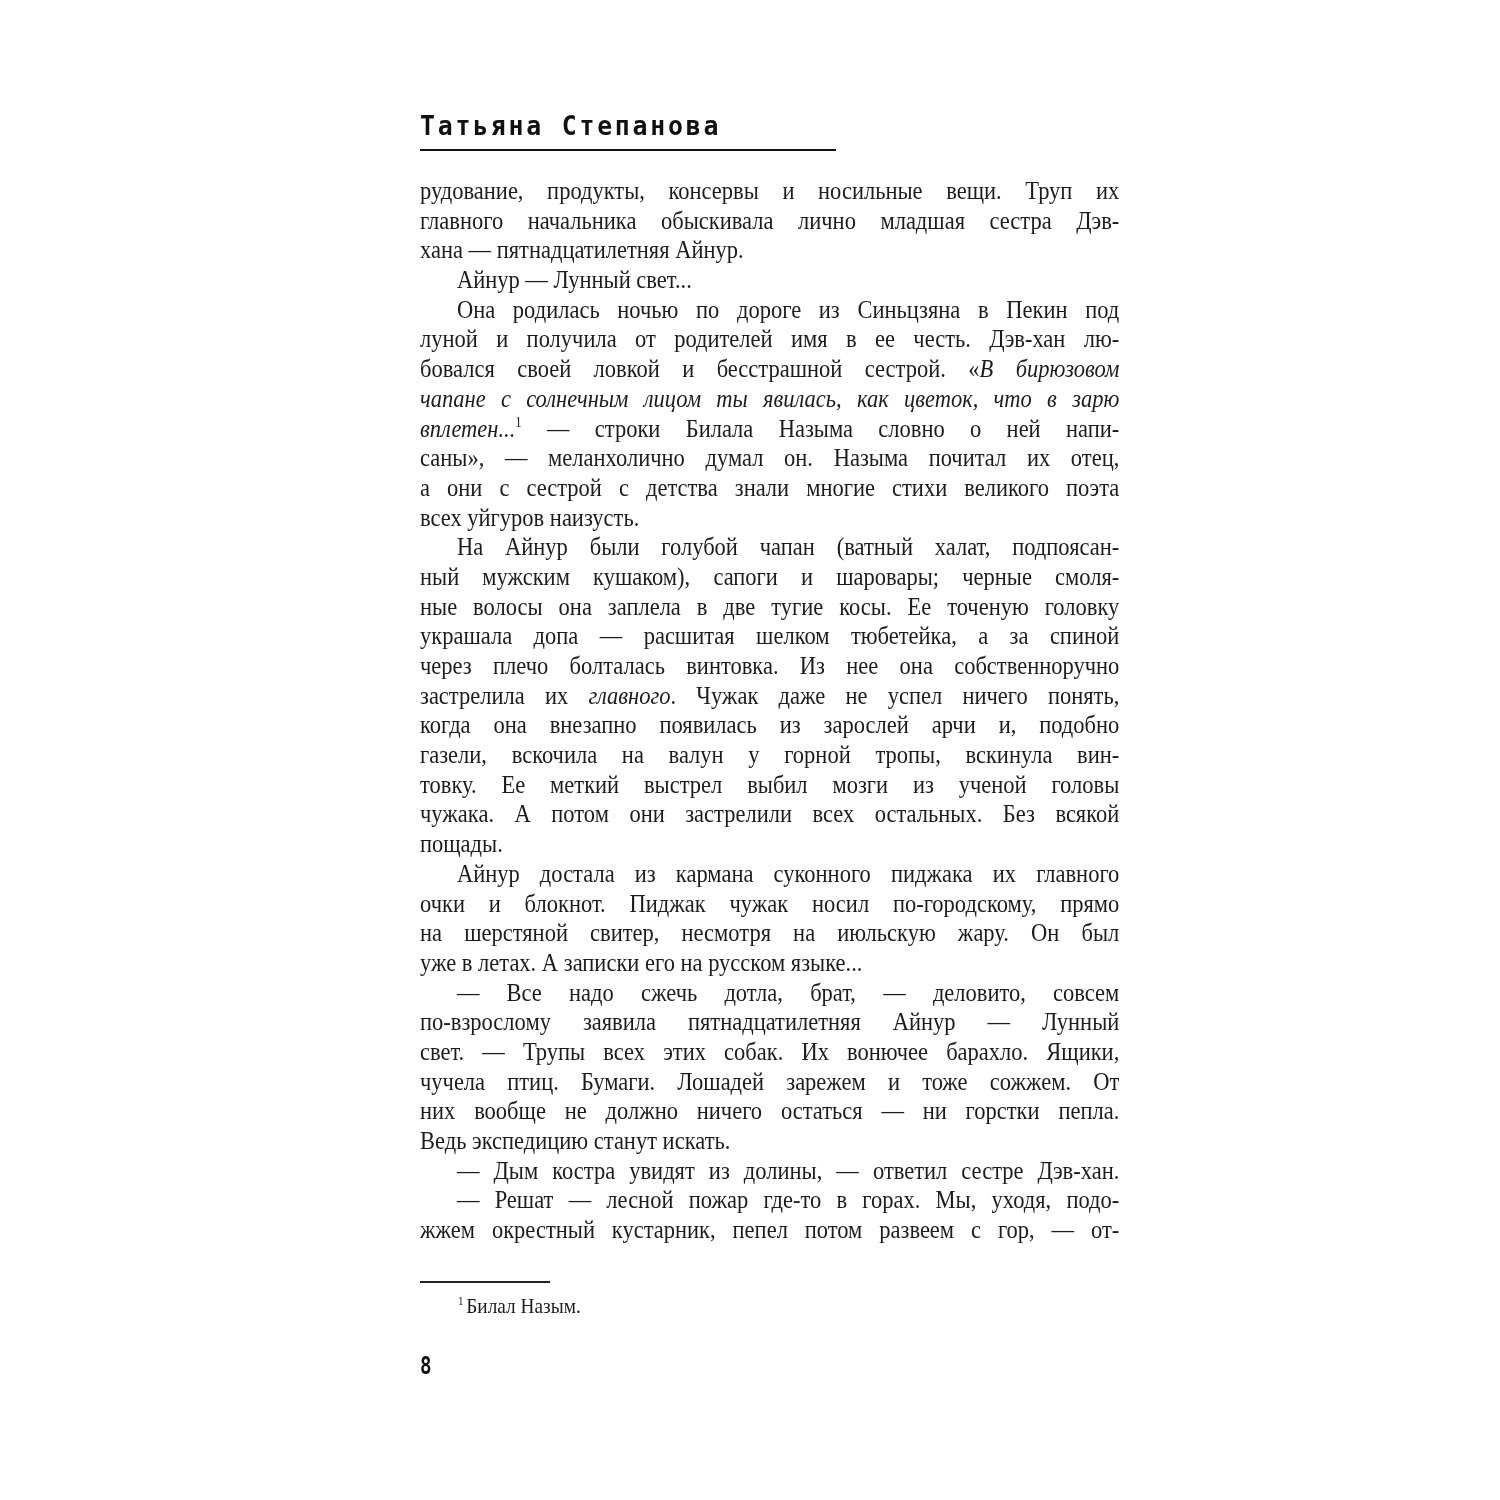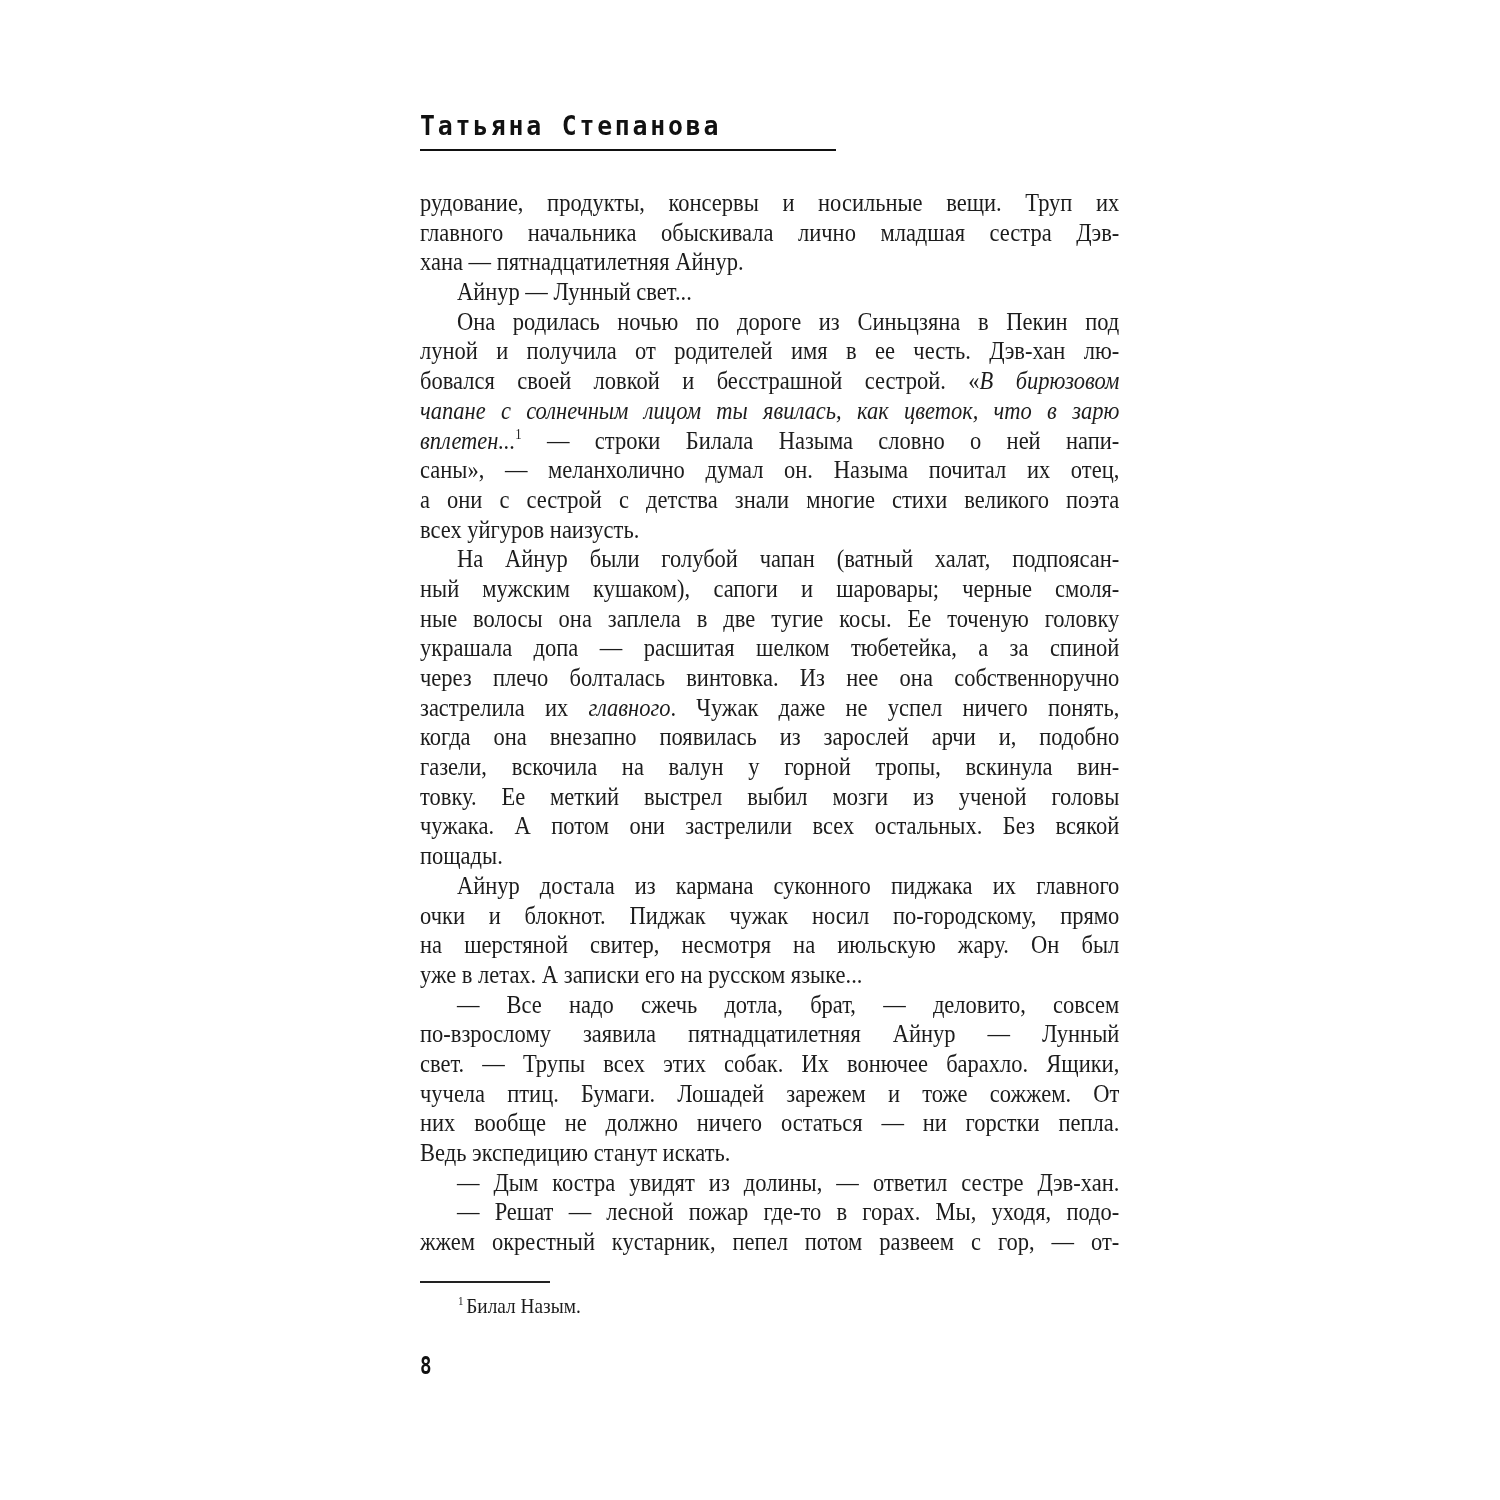--- a/index.html
+++ b/index.html
@@ -37,21 +37,21 @@
       position: absolute;
       left: 0;
       top: 149px;
       width: 416px;
       height: 2px;
       background: #111;
     }
     .body-text {
       position: absolute;
       left: 0;
-      top: 188px;
+      top: 176px;
       width: 700px;
       font-family: "Liberation Serif", serif;
       font-size: 25px;
       line-height: 29.7px;
       color: #1c1c1c;
     }
     .line {
       display: block;
       height: 29.7px;
       white-space: nowrap;

